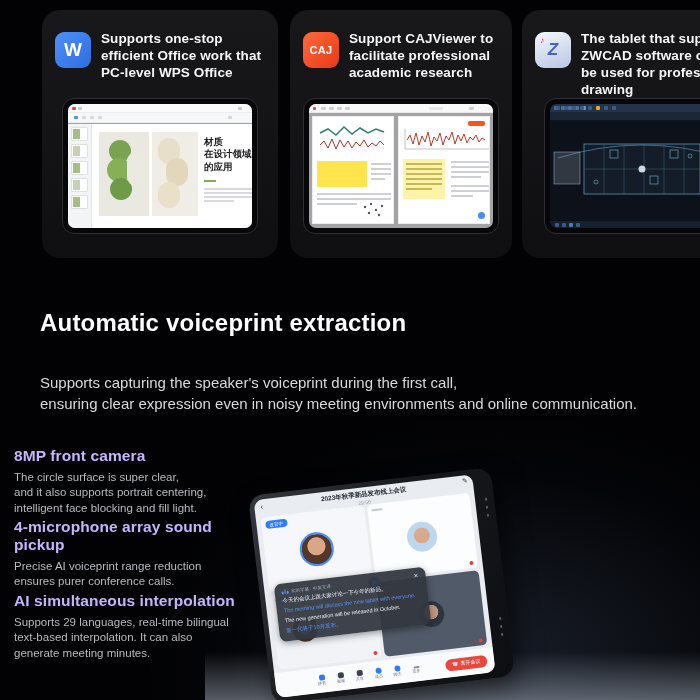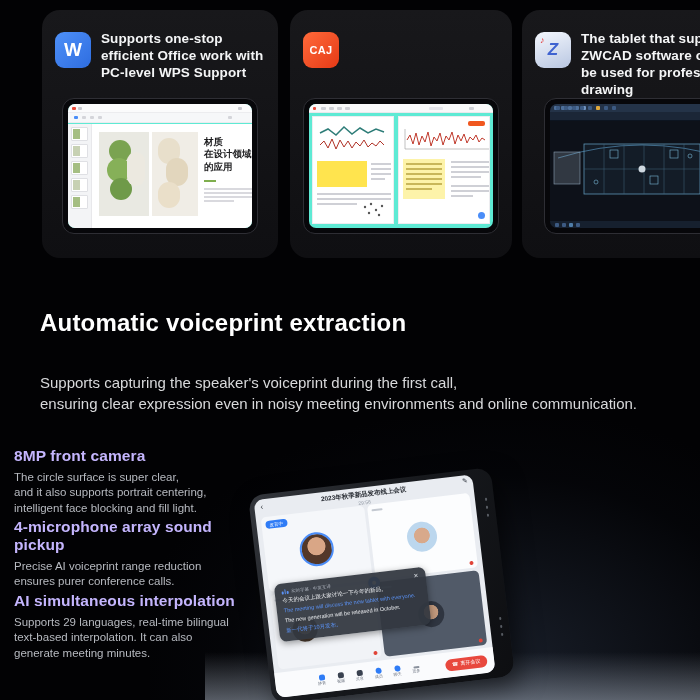--- a/index.html
+++ b/index.html
@@ -28,21 +28,21 @@
     display:flex; align-items:center; justify-content:center; }
   .app-icon.wps { background:linear-gradient(135deg,#4e90f8,#2e6de0); color:#fff; font-weight:800; font-size:19px; }
   .app-icon.caj { background:linear-gradient(135deg,#ff6a3a,#e63a16); color:#fff; font-weight:800; font-size:11px; letter-spacing:.3px; }
   .app-icon.zw  { background:linear-gradient(160deg,#f4f7fd,#bfccе5,#b9c7e2); background:linear-gradient(160deg,#f4f7fd,#b9c7e2);
     color:#3f63d0; font-weight:800; font-size:17px; font-style:italic; position:relative; }
   .app-icon.zw .zw-note { position:absolute; top:3px; left:5px; font-size:9px; color:#e23c3c; font-style:normal; }
   .card-text { color:#f4f5f6; font-size:13.5px; line-height:1.26; font-weight:600; letter-spacing:.1px; }
 
   .mini-tablet { position:absolute; left:50%; transform:translateX(-50%); top:88px;
     width:196px; height:136px; background:#07070a; border:1px solid #2e2e34; border-radius:12px; padding:5px; }
-  .mini-screen { width:100%; height:100%; border-radius:7px; overflow:hidden; position:relative; background:#5eead4; }
+  .mini-screen { width:100%; height:100%; border-radius:7px; overflow:hidden; position:relative; background:#a3a3a3; }
 
   
   .wps-bar1 { height:9px; background:#fbfbfc; border-bottom:1px solid #ececef; position:relative; }
   .wps-bar1 i, .wps-bar2 i { position:absolute; top:3px; width:4px; height:3px; border-radius:1px; }
   .wps-bar2 { height:10px; background:#f6f7f9; border-bottom:1px solid #ebebee; position:relative; }
   .wps-side { position:absolute; left:0; top:20px; bottom:0; width:24px; background:#f3f4f6; border-right:1px solid #e8e8eb; padding:3px; }
   .wps-thumb { height:14px; background:#fff; border:1px solid #dfe0e4; border-radius:1px; margin-bottom:3px; position:relative; overflow:hidden; }
   .wps-thumb i { position:absolute; left:1px; top:1px; width:7px; height:10px; background:#8fae64; opacity:.8; }
   .wps-main { position:absolute; left:24px; top:20px; right:0; bottom:0; background:#fff; }
   .wps-img1 { position:absolute; left:7px; top:8px; width:50px; height:84px; background:#e9e9e2; overflow:hidden; }
@@ -142,21 +142,21 @@
 <body>
 
 <div class="bg-glow"></div>
 <div class="floor-glow"></div>
 
 <div class="card" id="card-wps">
   <div class="card-head">
     <div class="app-icon wps">
         <span>W</span>
       </div>
-    <div class="card-text">Supports one-stop efficient Office work with PC-level WPS Support</div>
+    <div class="card-text">Supports one-stop efficient Office work that PC-level WPS Office</div>
   </div>
   <div class="mini-tablet">
     <div class="mini-screen">
       <div class="wps-bar1">
         <i style="left:4px; background:#e74c3c;"></i>
           <i style="left:10px; background:#c9cad0;"></i>
           <i style="left:170px; background:#c9cad0;"></i>
       </div>
       <div class="wps-bar2">
         <i style="left:6px; background:#4a8df8;"></i>
@@ -207,20 +207,21 @@
       </div>
     </div>
   </div>
 </div>
 
 <div class="card" id="card-caj">
   <div class="card-head">
     <div class="app-icon caj">
         <span>CAJ</span>
       </div>
+    <div class="card-text">Support CAJViewer to facilitate professional academic research</div>
   </div>
   <div class="mini-tablet">
     <div class="mini-screen">
       <div class="caj-bar">
         <i style="left:4px; background:#e74c3c; width:3px;"></i>
           <i style="left:12px;"></i>
           <i style="left:20px;"></i>
           <i style="left:28px;"></i>
           <i style="left:36px;"></i>
           <i style="left:120px; width:14px; background:#e4e4ea;"></i>

